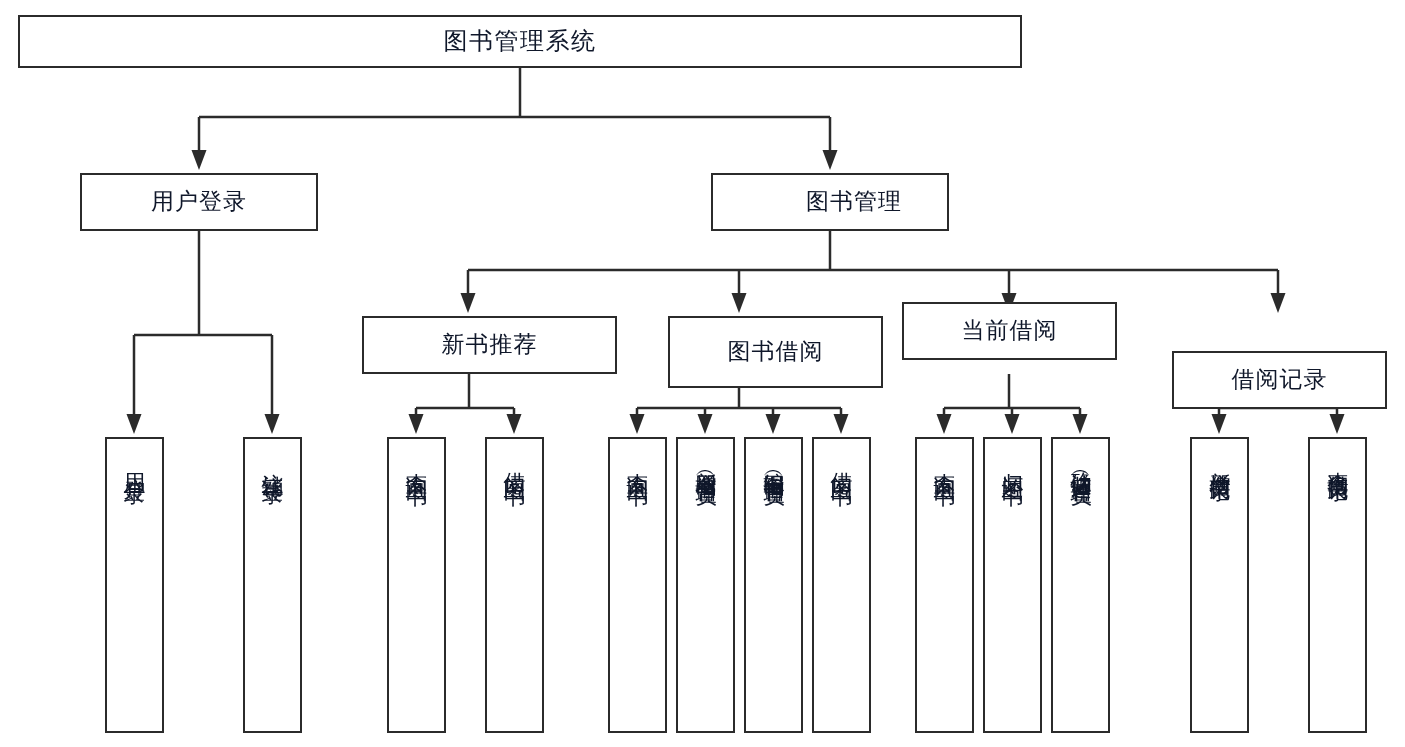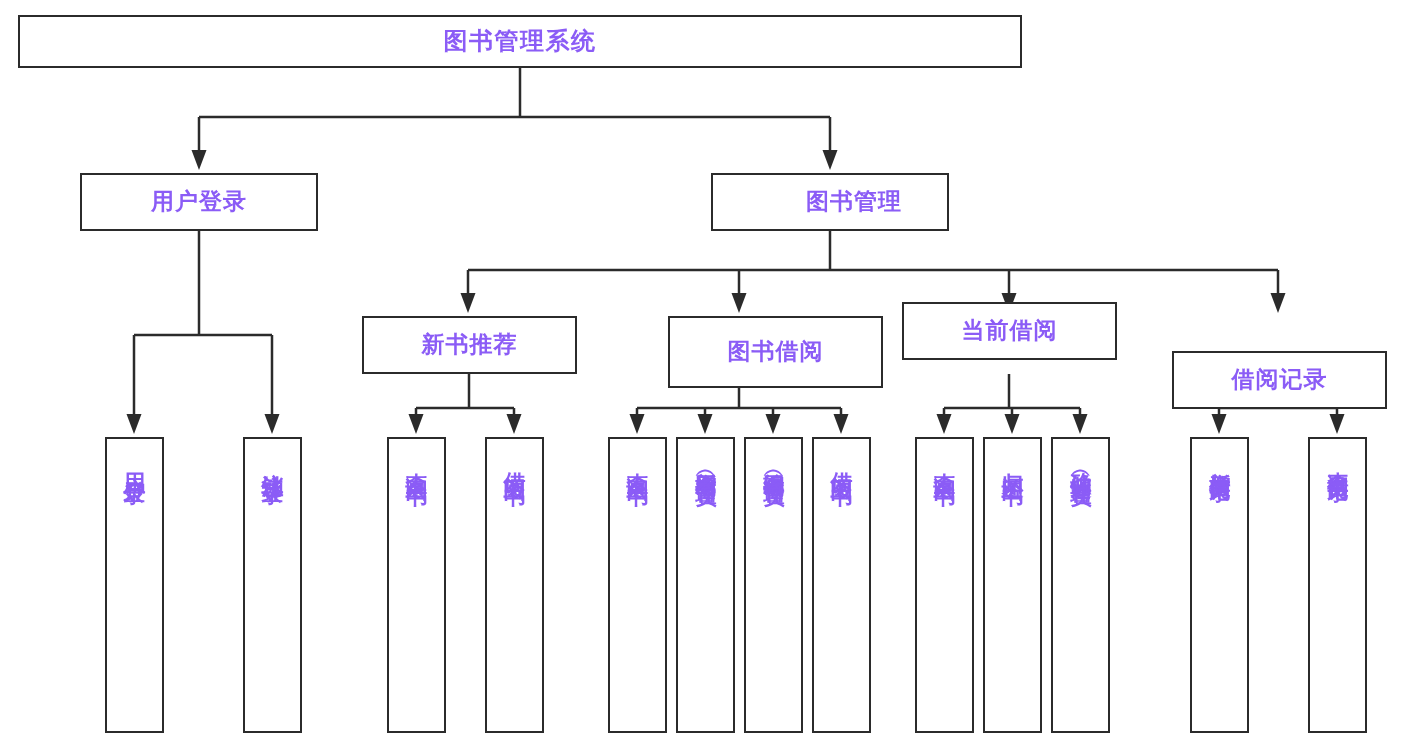--- a/index.html
+++ b/index.html
@@ -25,22 +25,21 @@
     pointer-events: none;
   }
   .node {
     position: absolute;
     box-sizing: border-box;
     border: 2.5px solid #2b2b2b;
     background: #ffffff;
     display: flex;
     align-items: center;
     justify-content: center;
-    color: #8b5cf6;
-    font-weight: bold;
+    color: #0f172a;
   }
   .node-label {
     display: block;
     text-align: center;
     line-height: 1.18;
     white-space: nowrap;
   }
   
   .node.horiz .node-label {
     font-size: 23px;
@@ -144,21 +143,21 @@
   <div id="node-layer">
       <div class="node horiz root" style="left: 18px; top: 15px; width: 1004px; height: 53px;">
         <span class="node-label">图书管理系统</span>
       </div>
       <div class="node horiz" style="left: 80px; top: 173px; width: 238px; height: 58px;">
         <span class="node-label">用户登录</span>
       </div>
       <div class="node horiz" style="left: 711px; top: 173px; width: 238px; height: 58px; padding-left: 48px;">
         <span class="node-label">图书管理</span>
       </div>
-      <div class="node horiz" style="left: 362px; top: 316px; width: 215px; height: 58px;">
+      <div class="node horiz" style="left: 362px; top: 316px; width: 255px; height: 58px;">
         <span class="node-label">新书推荐</span>
       </div>
       <div class="node horiz" style="left: 668px; top: 316px; width: 215px; height: 72px;">
         <span class="node-label">图书借阅</span>
       </div>
       <div class="node horiz" style="left: 902px; top: 302px; width: 215px; height: 58px;">
         <span class="node-label">当前借阅</span>
       </div>
       <div class="node horiz" style="left: 1172px; top: 316px; width: 215px; height: 58px; margin-top: 35px;">
         <span class="node-label">借阅记录</span>

